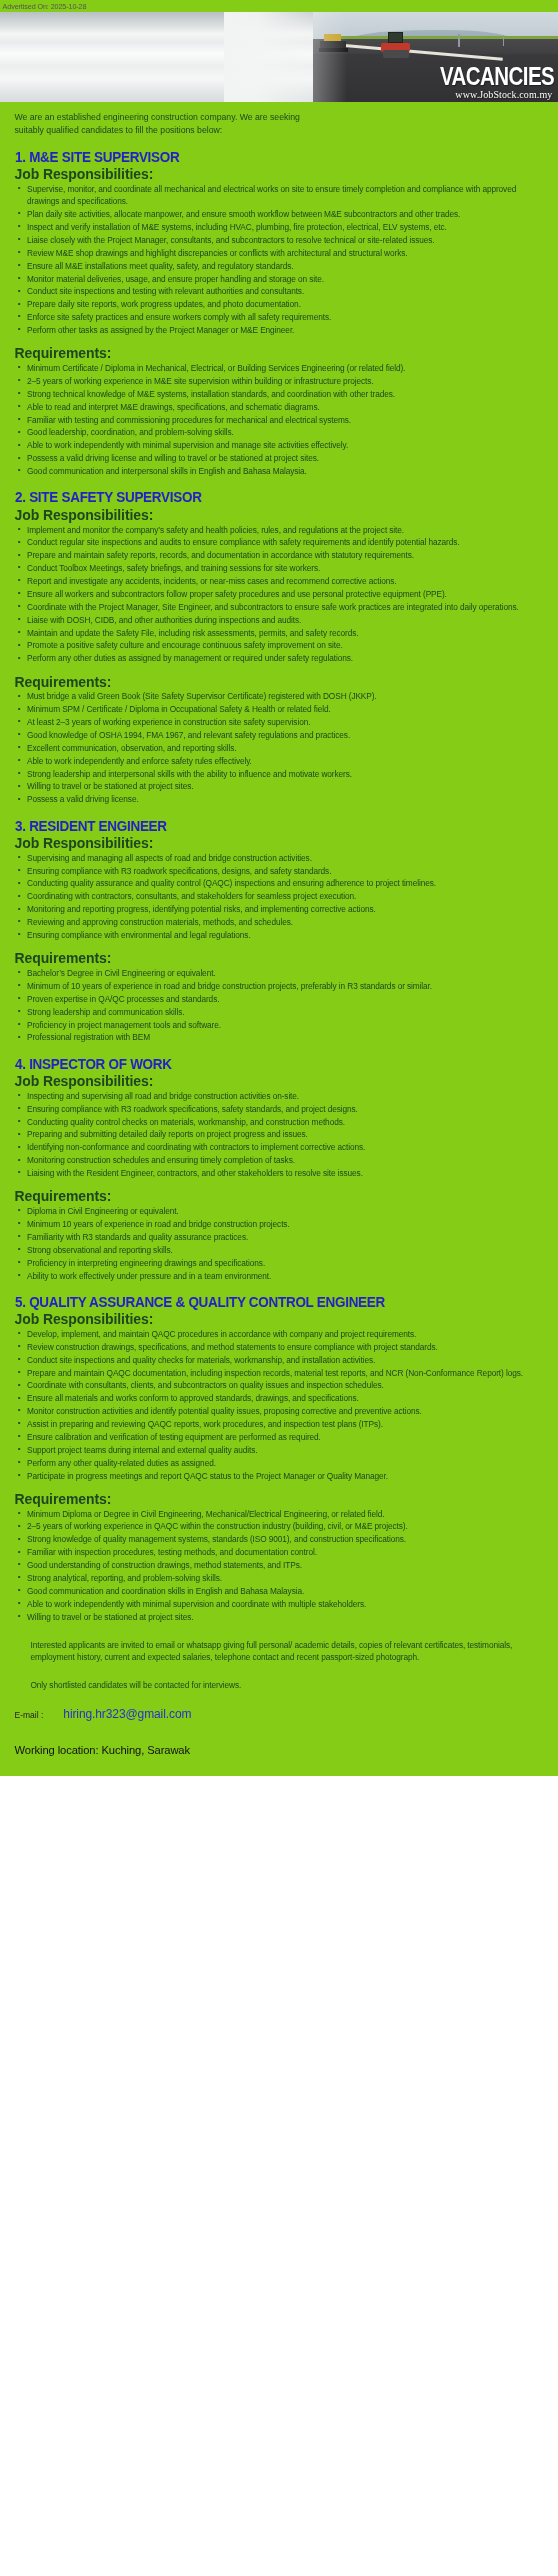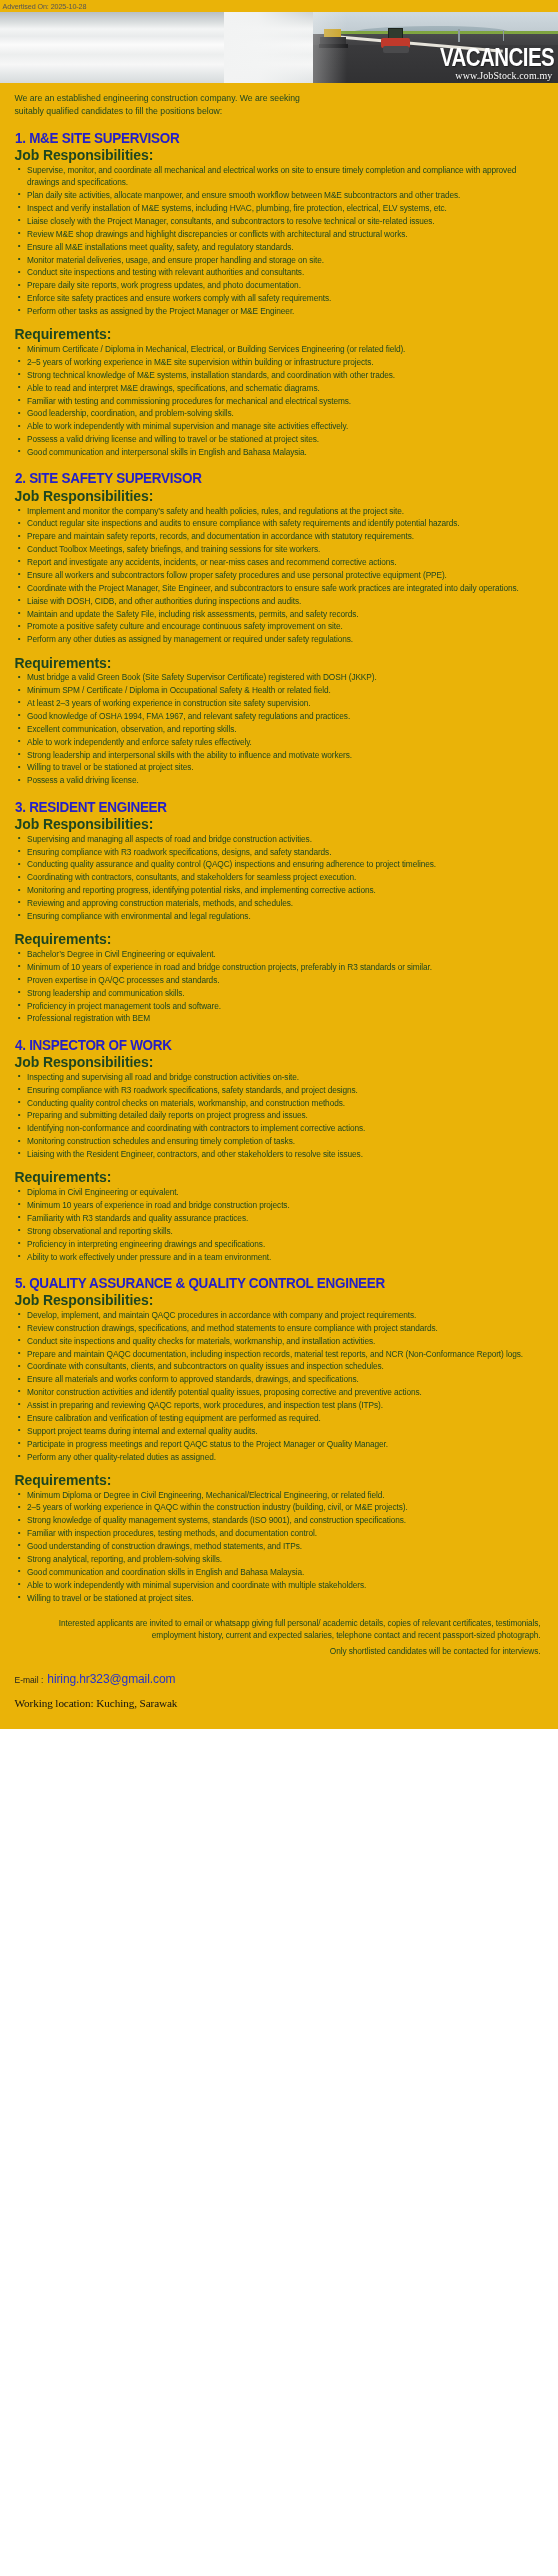--- a/index.html
+++ b/index.html
@@ -8,38 +8,38 @@
     background: #ffffff;
   }
   body {
     width: 559px;
     font-family: "Liberation Sans", sans-serif;
     color: #1e4620;
   }
   .page {
     width: 559px;
     position: relative;
-    background: #eab308;
+    background: #84cc16;
     padding-bottom: 20px;
   }
 
   
   .ad-meta {
     font-family: "Liberation Sans", sans-serif;
     font-size: 7.2px;
     color: #555555;
     padding: 2px 0 1.3px 2.6px;
     letter-spacing: -0.1px;
   }
 
   
   .banner {
     position: relative;
     width: 559px;
-    height: 71px;
+    height: 90px;
     overflow: hidden;
     background: #9aa0a2;
   }
   .banner-sky {
     position: absolute; left: 0; top: 0; width: 100%; height: 38%;
     background: linear-gradient(to bottom, #cfd9df 0%, #c4ced4 60%, #b9c4c9 100%);
   }
   .banner-field {
     position: absolute; right: 0; top: 26%; width: 42%; height: 46%;
     background: linear-gradient(to bottom, #7da23f 0%, #8fb84a 40%, #7aa13b 100%);
@@ -190,44 +190,43 @@
     color: #1e4620;
   }
 
   .closing {
     margin-top: 13px;
     font-size: 8.3px;
     line-height: 1.47;
     color: #1e4620;
     letter-spacing: -0.1px;
   }
-  .closing p { margin: 4px; text-align: right; }
+  .closing p { margin: 16px; }
 
   .email-row {
     margin-top: 14.5px;
     display: flex;
     align-items: baseline;
-    gap: 4px;
+    gap: 20px;
   }
   .email-label {
     font-size: 8.5px;
     color: #1f1f1f;
   }
   .email-addr {
     font-size: 12px;
     color: #2733c8;
     letter-spacing: -0.1px;
     text-decoration: none;
   }
   .worklocation {
-    margin-top: 11px;
+    margin-top: 23px;
     font-size: 11.2px;
     color: #111111;
     letter-spacing: -0.1px;
-    font-family: Liberation Serif, serif;
   }
 </style>
 </head>
 <body>
 
 <div class="page">
 
   <div class="ad-meta">Advertised On: 2025-10-28</div>
 
   <div class="banner">
@@ -374,22 +373,22 @@
             <li>Develop, implement, and maintain QAQC procedures in accordance with company and project requirements.</li>
             <li>Review construction drawings, specifications, and method statements to ensure compliance with project standards.</li>
             <li>Conduct site inspections and quality checks for materials, workmanship, and installation activities.</li>
             <li>Prepare and maintain QAQC documentation, including inspection records, material test reports, and NCR (Non-Conformance Report) logs.</li>
             <li>Coordinate with consultants, clients, and subcontractors on quality issues and inspection schedules.</li>
             <li>Ensure all materials and works conform to approved standards, drawings, and specifications.</li>
             <li>Monitor construction activities and identify potential quality issues, proposing corrective and preventive actions.</li>
             <li>Assist in preparing and reviewing QAQC reports, work procedures, and inspection test plans (ITPs).</li>
             <li>Ensure calibration and verification of testing equipment are performed as required.</li>
             <li>Support project teams during internal and external quality audits.</li>
+            <li>Perform any other quality-related duties as assigned.</li>
             <li>Participate in progress meetings and report QAQC status to the Project Manager or Quality Manager.</li>
-            <li>Perform any other quality-related duties as assigned.</li>
           </ul>
           <div class="sub-head req">Requirements:</div>
           <ul class="items">
             <li>Minimum Diploma or Degree in Civil Engineering, Mechanical/Electrical Engineering, or related field.</li>
             <li>2–5 years of working experience in QAQC within the construction industry (building, civil, or M&amp;E projects).</li>
             <li>Strong knowledge of quality management systems, standards (ISO 9001), and construction specifications.</li>
             <li>Familiar with inspection procedures, testing methods, and documentation control.</li>
             <li>Good understanding of construction drawings, method statements, and ITPs.</li>
             <li>Strong analytical, reporting, and problem-solving skills.</li>
             <li>Good communication and coordination skills in English and Bahasa Malaysia.</li>

